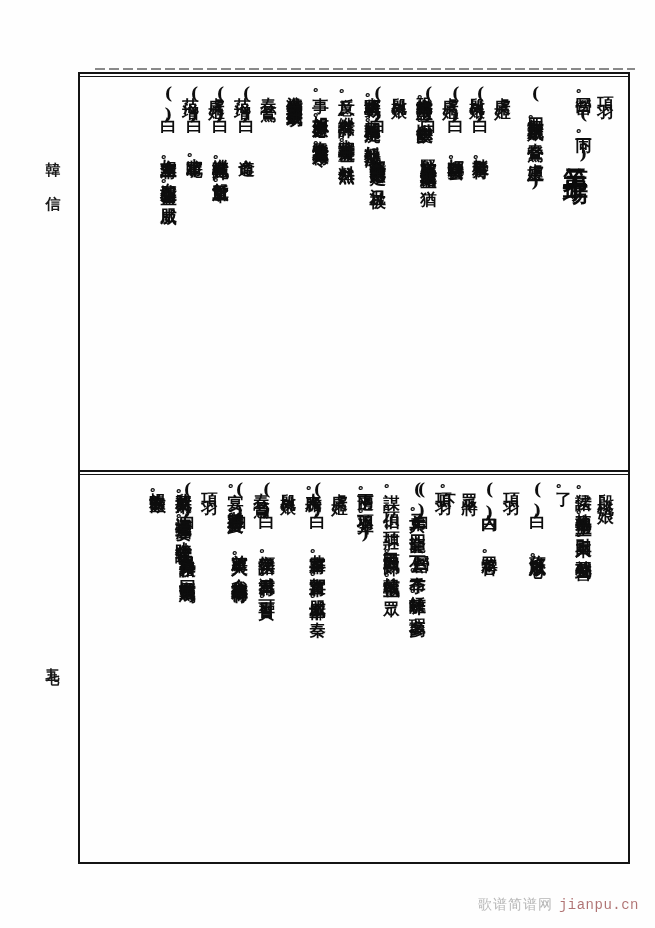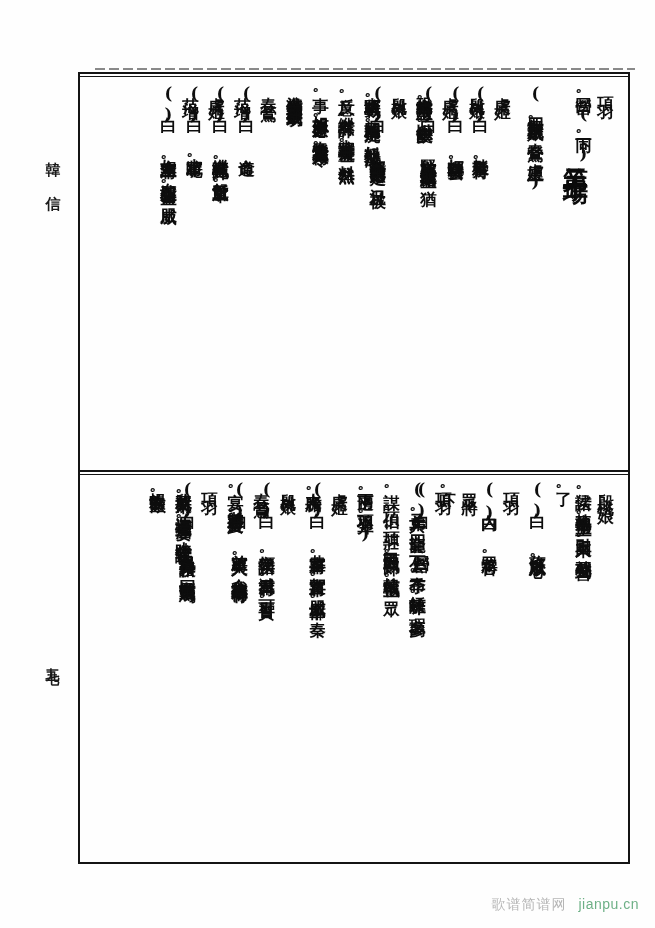--- a/index.html
+++ b/index.html
@@ -169,34 +169,34 @@
   .col.stage { }
   .col.stage .speaker { height: 84px; }
 
   
   .watermark {
     position: absolute;
     right: 16px;
     bottom: 14px;
     display: flex;
     align-items: baseline;
-    gap: 12px;
+    gap: 6px;
     opacity: 0.62;
     user-select: none;
   }
   .wm-cn {
     font-family: "DejaVu Sans", "Liberation Sans", sans-serif;
     font-size: 14px;
     color: #8a8a8a;
     letter-spacing: 1px;
   }
   .wm-url {
-    font-family: Liberation Sans, sans-serif;
+    font-family: Liberation Mono, monospace;
     font-size: 14px;
-    color: #15803d;
+    color: #7f1d1d;
     letter-spacing: 0.5px;
   }
 
   
   .scan-edge {
     position: absolute;
     left: 95px;
     right: 20px;
     top: 68px;
     height: 2px;

